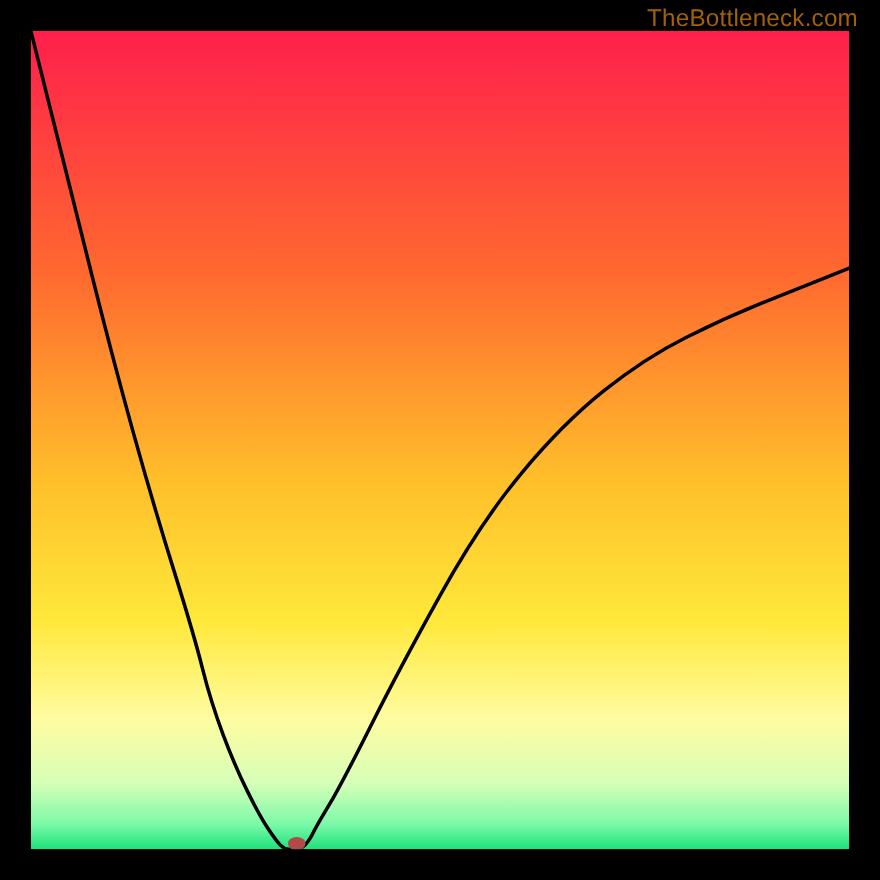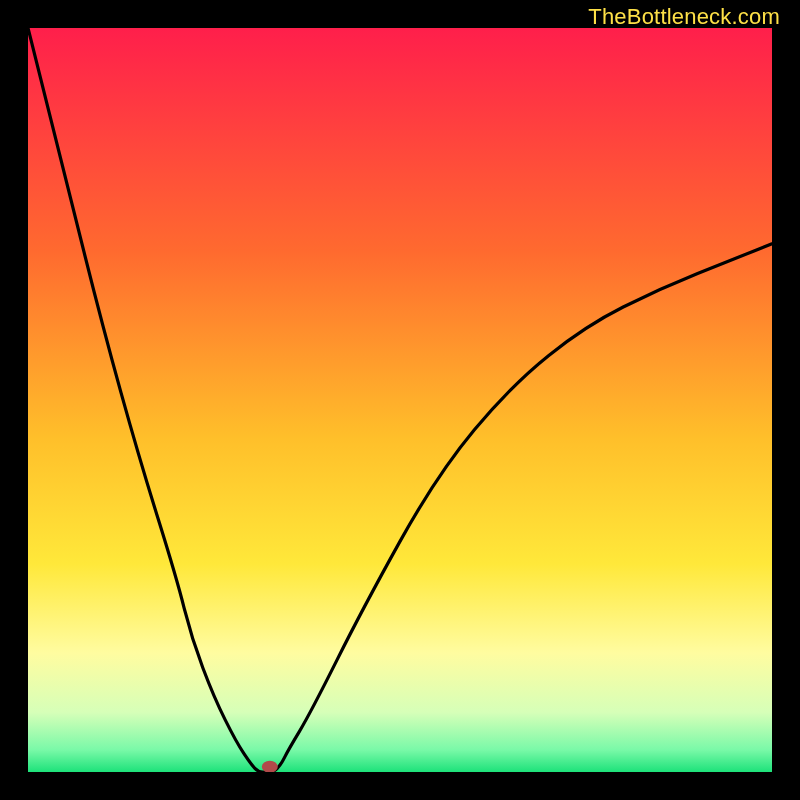--- a/index.html
+++ b/index.html
@@ -14,21 +14,21 @@
   .frame {
     position: relative;
     width: 800px;
     height: 800px;
     background: #000;
   }
   .watermark {
     position: absolute;
     top: 4px;
     right: 20px;
-    color: #fde047;
+    color: #a16207;
     font-size: 22px;
     font-weight: 500;
     letter-spacing: 0.2px;
     z-index: 5;
   }
   .plot {
     position: absolute;
     left: 28px;
     top: 28px;
     width: 744px;

